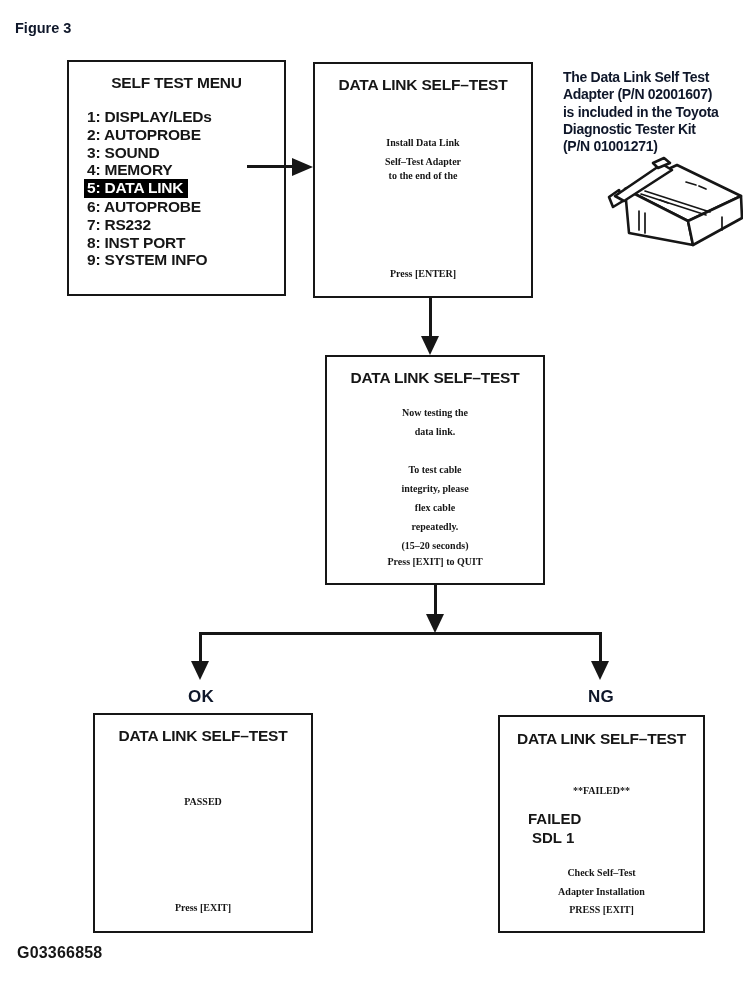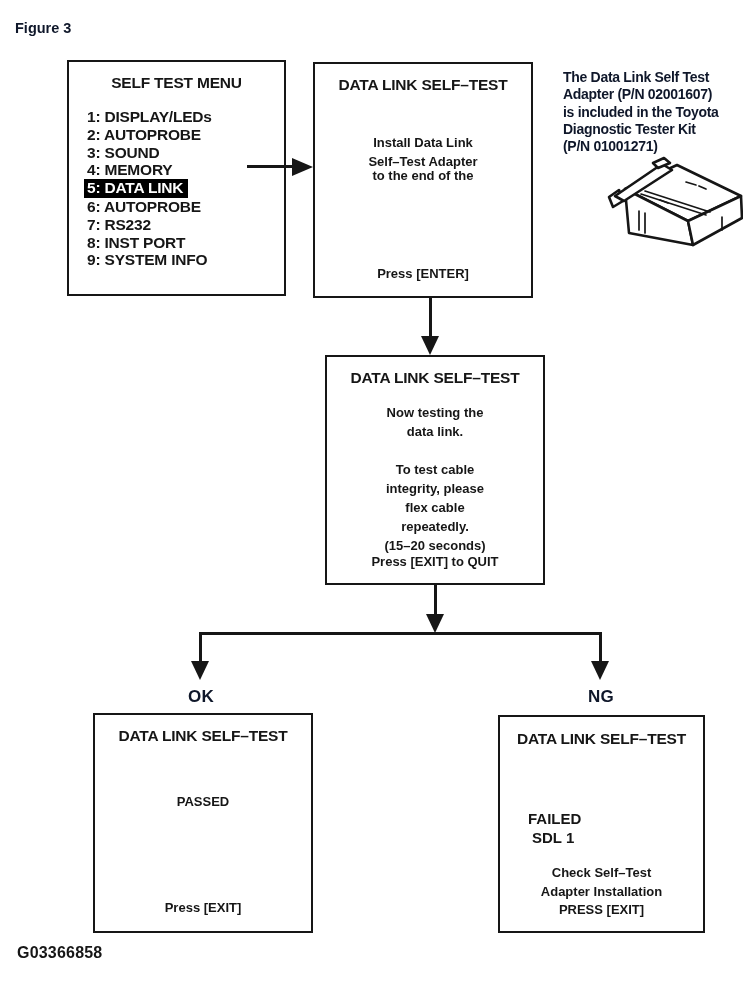--- a/index.html
+++ b/index.html
@@ -4,21 +4,21 @@
 <style>
   html,body{margin:0;padding:0;}
   body{
     width:750px;height:988px;background:#ffffff;position:relative;overflow:hidden;
     font-family:"Liberation Sans",sans-serif;font-weight:700;color:#161616;
   }
   .abs{position:absolute;}
   .red{color:#0f172a;}
   .box{position:absolute;border:2.5px solid #161616;background:#fff;box-sizing:border-box;}
   .box-title{position:absolute;left:0;right:0;top:12px;text-align:center;font-size:15.5px;letter-spacing:-0.2px;white-space:nowrap;}
-  .cline{font-size:13px;line-height:19px;text-align:center;position:absolute;left:0;right:0;}
+  .cline{font-size:10px;line-height:19px;text-align:center;position:absolute;left:0;right:0;font-family:Liberation Serif, serif;}
   .menu{position:absolute;left:18px;top:46px;font-size:15.5px;line-height:17.8px;letter-spacing:-0.2px;white-space:nowrap;}
   .menu-item span{display:inline-block;}
   .menu-item span.hl{background:#000000;color:#ffffff;padding:0 5px 1px 3px;margin-left:-3px;}
   .shaft{position:absolute;background:#161616;}
   .head-down{position:absolute;width:0;height:0;border-left:9px solid transparent;border-right:9px solid transparent;border-top:19px solid #161616;}
   .head-right{position:absolute;width:0;height:0;border-top:9px solid transparent;border-bottom:9px solid transparent;border-left:21px solid #161616;}
   .branch-label{position:absolute;width:62px;text-align:center;font-size:17px;letter-spacing:0.3px;}
   .note{position:absolute;left:563px;top:69px;width:190px;font-size:14px;line-height:17.3px;letter-spacing:-0.3px;white-space:nowrap;}
   .fig-label{position:absolute;left:15px;top:20px;font-size:14.5px;}
   .footer{position:absolute;left:17px;top:944px;font-size:16px;letter-spacing:0.2px;}
@@ -111,20 +111,21 @@
 <div class="branch-label red" style="left:570px;top:687px;">NG</div>
 
 <div class="box" style="left:93px;top:713px;width:220px;height:220px;">
   <div class="box-title">DATA LINK SELF–TEST</div>
   <div class="cline" style="top:77px;">PASSED</div>
   <div class="cline" style="bottom:14px;">Press [EXIT]</div>
 </div>
 
 <div class="box" style="left:498px;top:715px;width:207px;height:218px;">
   <div class="box-title" style="top:13px;">DATA LINK SELF–TEST</div>
+  <div class="cline" style="top:64px;">**FAILED**</div>
   <div class="left-col" style="left:28px;top:92px;">
     <div>FAILED</div>
     <div style="padding-left:4px;">SDL 1</div>
   </div>
   <div class="cline" style="top:146px;">Check Self–Test</div>
   <div class="cline" style="top:165px;">Adapter Installation</div>
   <div class="cline" style="bottom:12px;">PRESS [EXIT]</div>
 </div>
 
 <div class="footer">G03366858</div>

